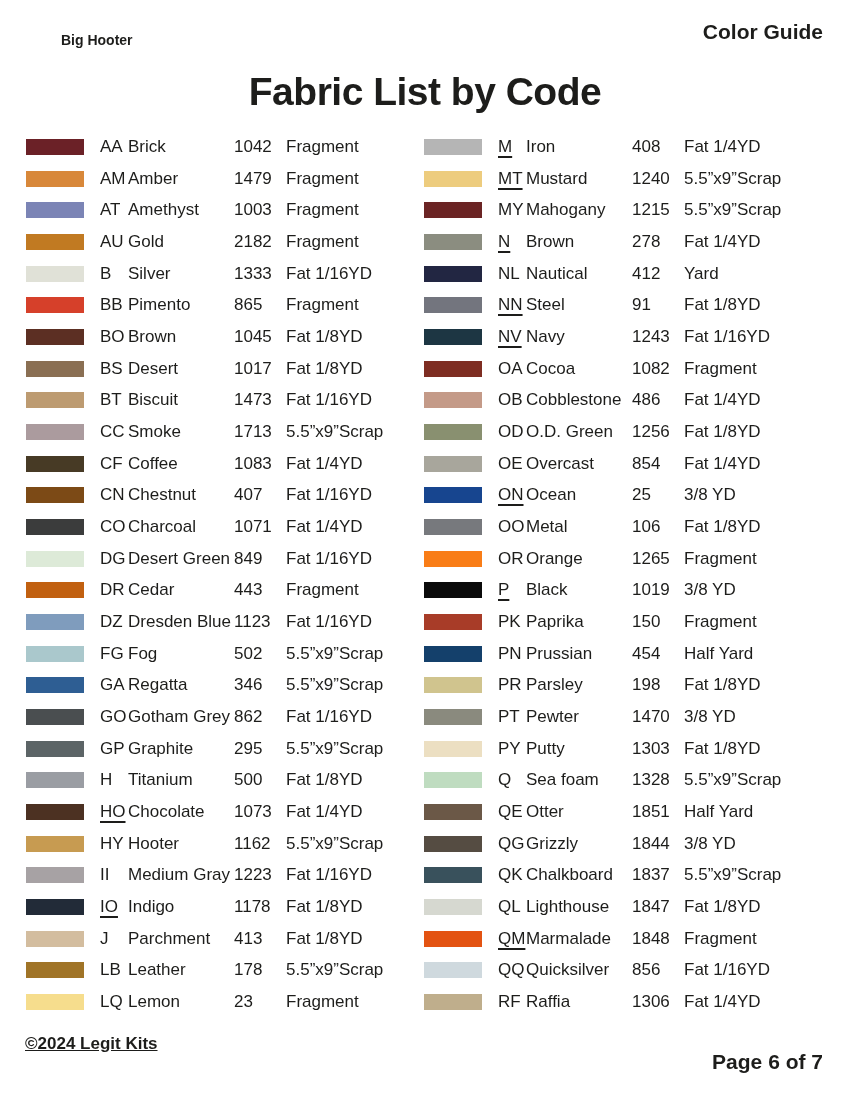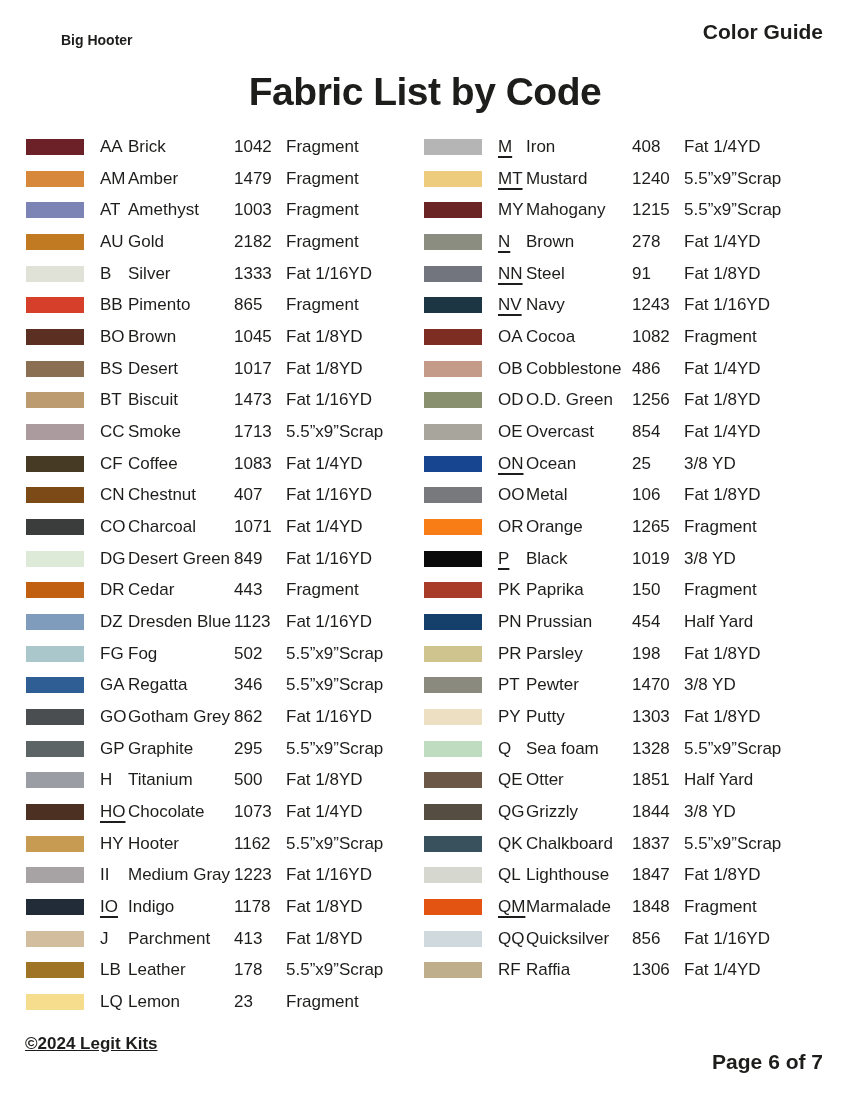--- a/index.html
+++ b/index.html
@@ -281,20 +281,27 @@
   </div>
 
   <div class="row">
     <span class="swatch" style="background: rgb(139, 141, 128);"></span>
     <span class="code underlined">N</span>
     <span class="name">Brown</span>
     <span class="num">278</span>
     <span class="cut">Fat 1/4YD</span>
   </div>
 
+  <div class="row">
+    <span class="swatch" style="background: rgb(34, 38, 66);"></span>
+    <span class="code">NL</span>
+    <span class="name">Nautical</span>
+    <span class="num">412</span>
+    <span class="cut">Yard</span>
+  </div>
 
   <div class="row">
     <span class="swatch" style="background: rgb(115, 117, 126);"></span>
     <span class="code underlined">NN</span>
     <span class="name">Steel</span>
     <span class="num">91</span>
     <span class="cut">Fat 1/8YD</span>
   </div>
 
   <div class="row">

